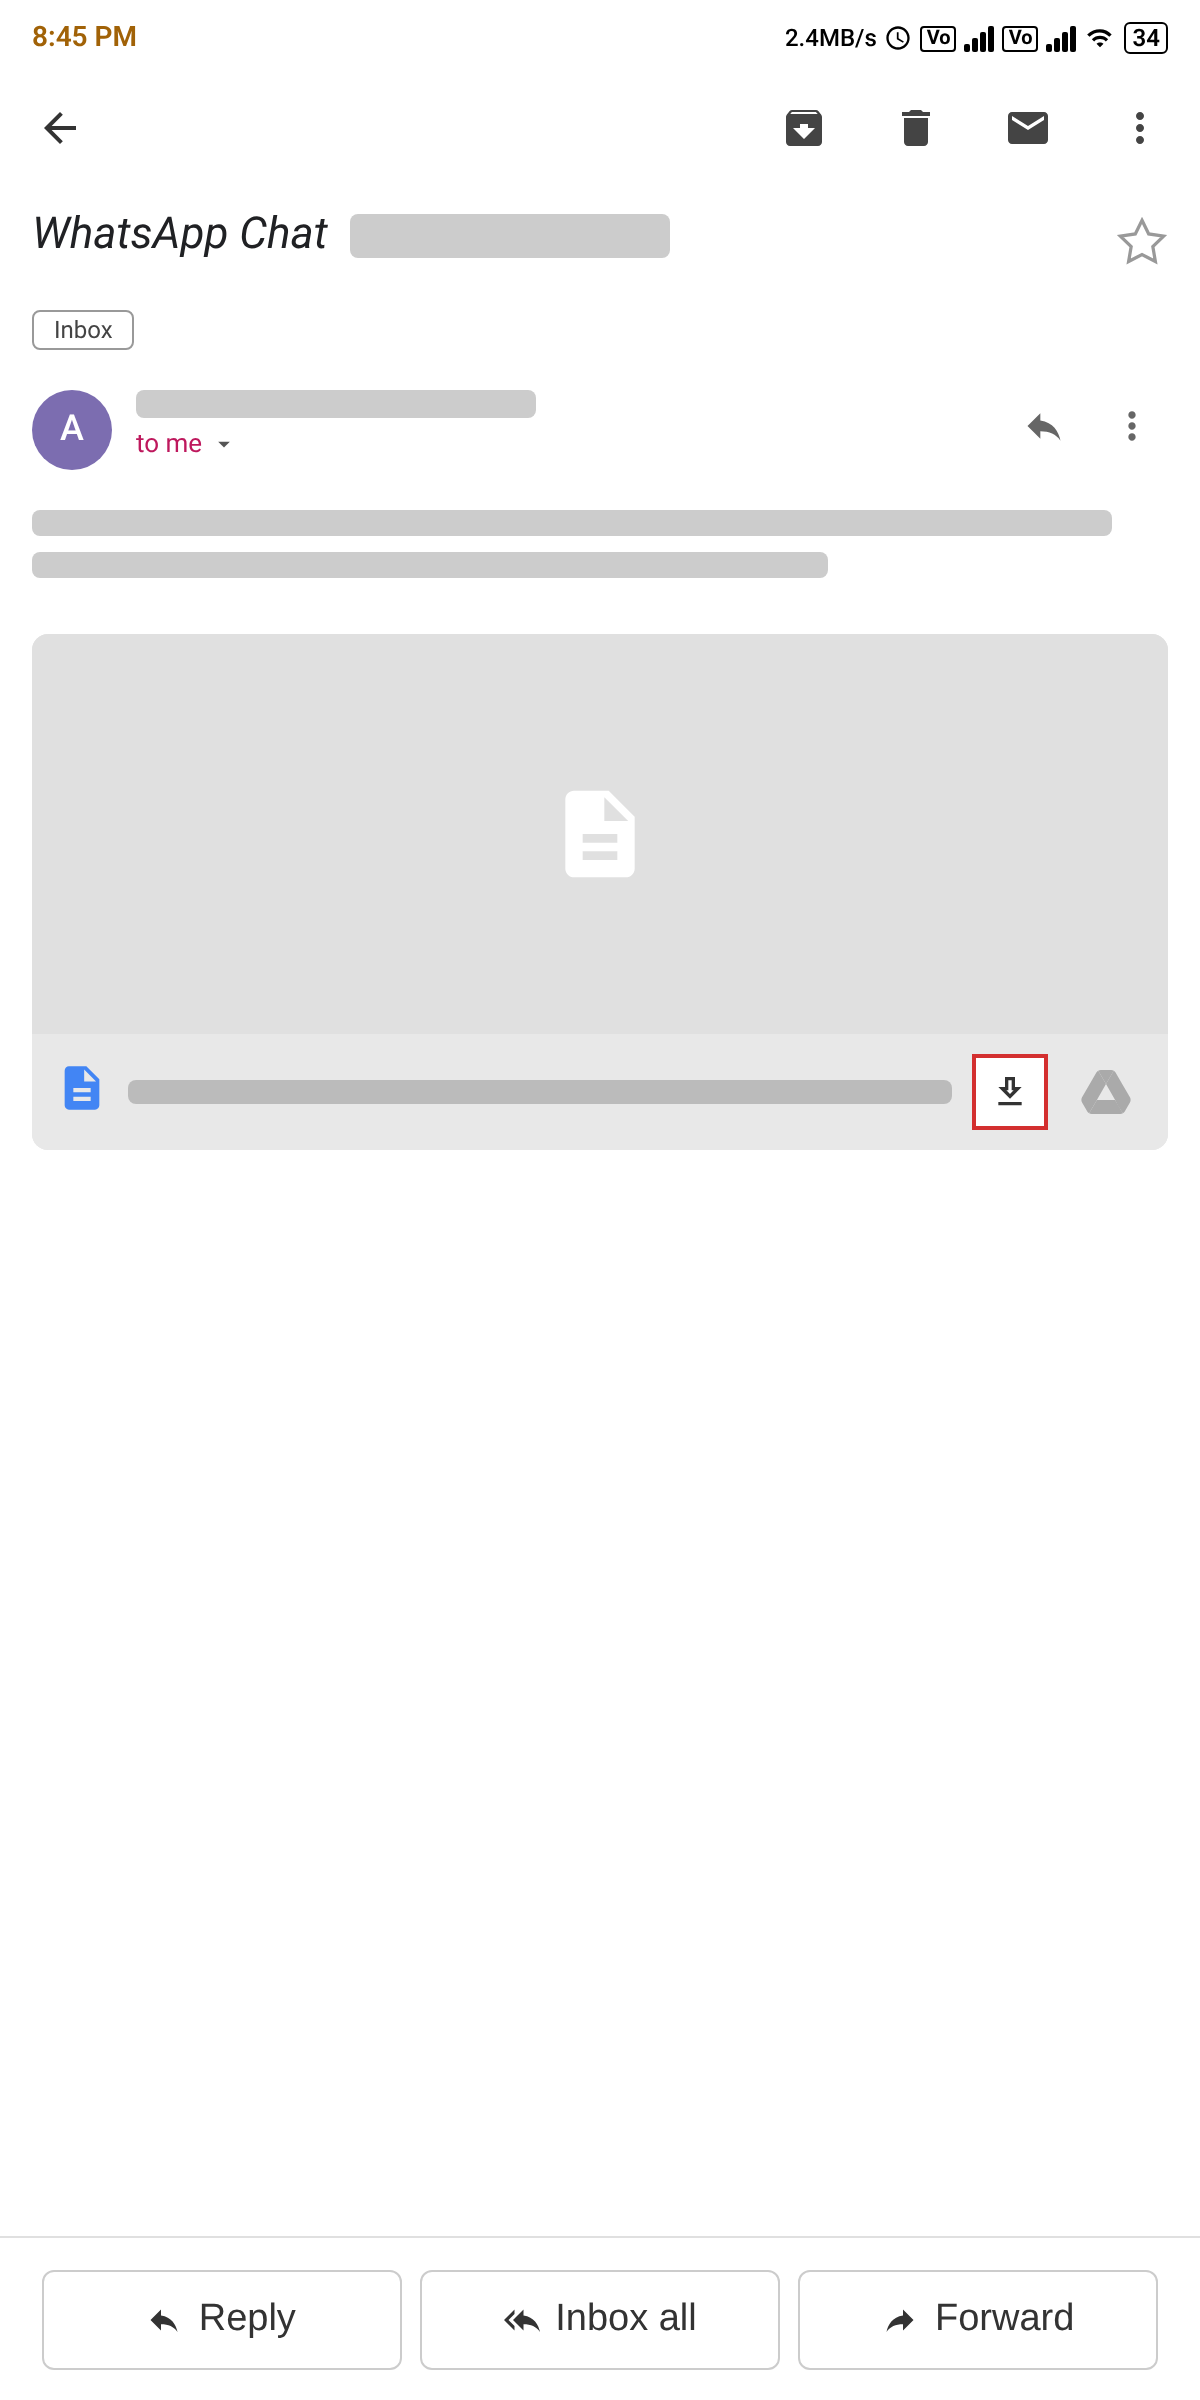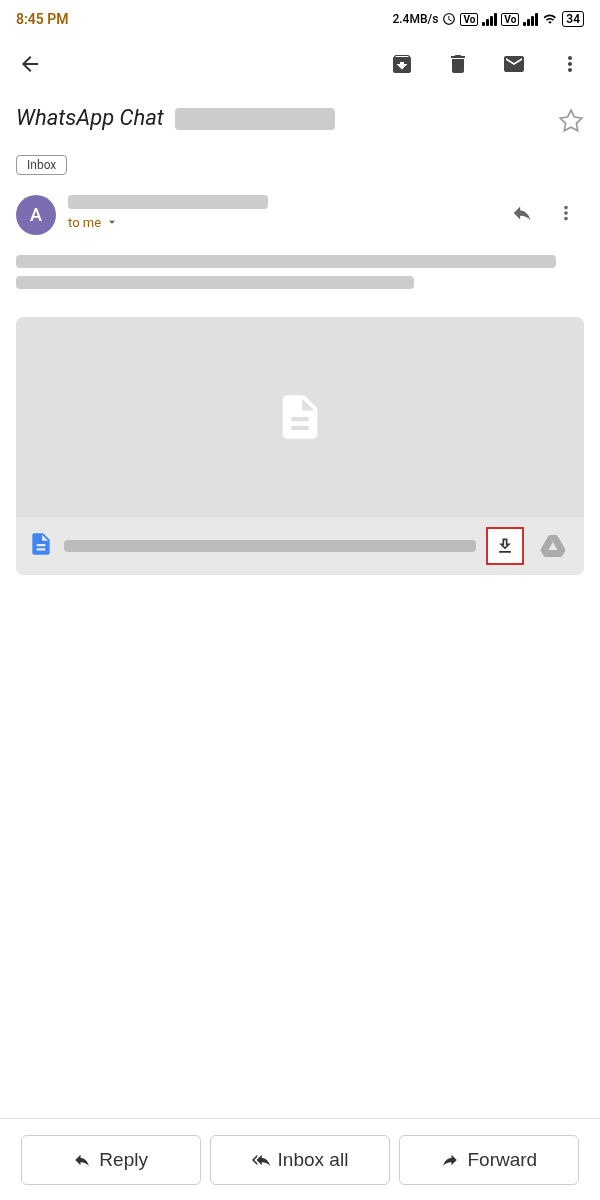--- a/index.html
+++ b/index.html
@@ -143,21 +143,21 @@
       border-radius: 4px;
       width: 200px;
       height: 14px;
       margin-bottom: 6px;
     }
     .to-me {
       display: flex;
       align-items: center;
       gap: 4px;
       font-size: 13px;
-      color: #a16207;
+      color: #be185d;
       cursor: pointer;
     }
     .sender-actions {
       display: flex;
       align-items: center;
       gap: 8px;
     }
 
     
     .email-body {

